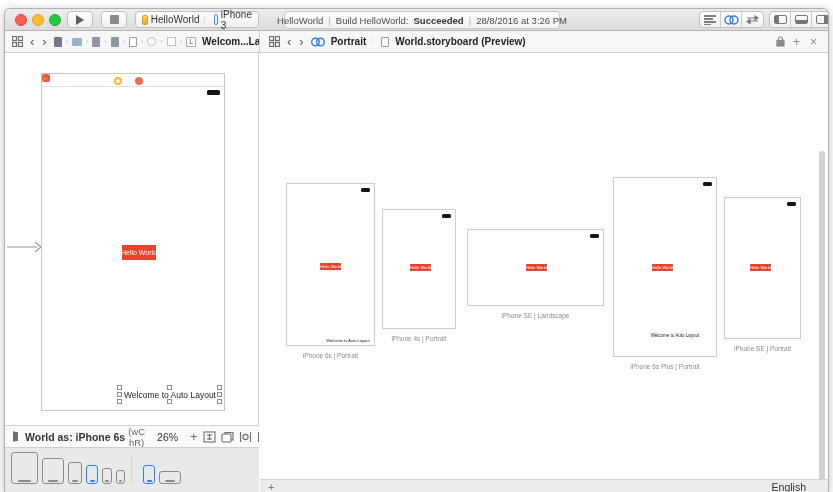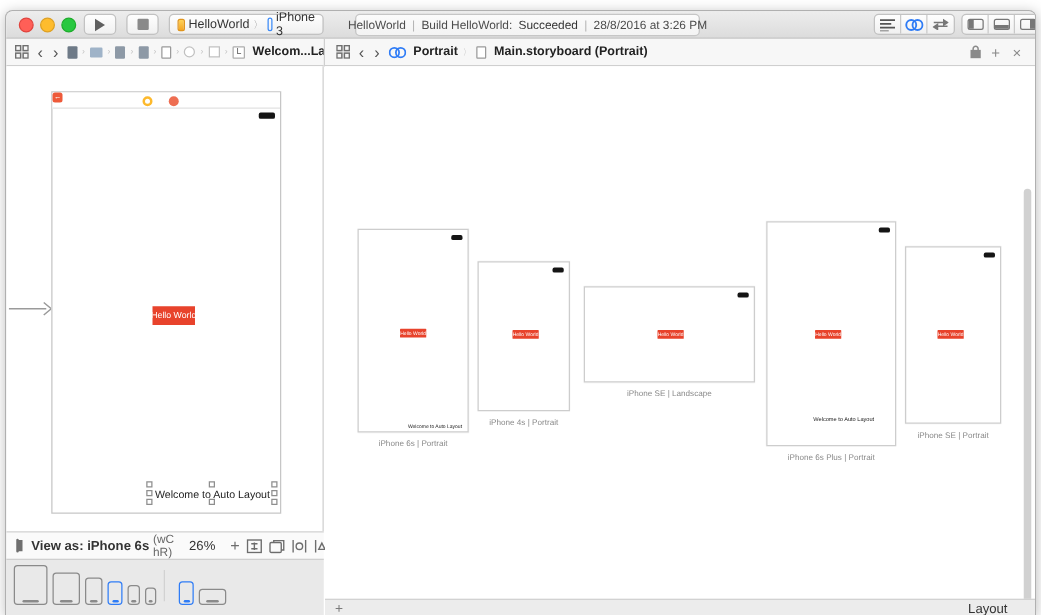--- a/index.html
+++ b/index.html
@@ -22,21 +22,21 @@
   .stop { left:96px; width:26px; }
   .stop .sq { width:9px; height:9px; background:#8a8a8a; border-radius:1px; }
   .scheme { left:130px; width:124px; font-size:10px; color:#333; gap:3px; padding:0 6px; justify-content:flex-start; }
   .appicon { width:10px; height:10px; border-radius:2px; background:linear-gradient(#ffd257,#f5a623); border:1px solid #e0951d; }
   .phoneicon { width:7px; height:11px; border:1.5px solid #3b8af7; border-radius:2px; }
   .schemesep { color:#9a9a9a; font-size:8px; }
   .status { position:absolute; left:279px; top:2px; width:276px; height:18px; border:1px solid #c6c6c6; border-radius:4px;
             background:linear-gradient(#fbfbfb,#f3f3f3); display:flex; align-items:center; justify-content:center;
             gap:5px; font-size:9.5px; color:#4c4c4c; white-space:nowrap; }
   .status .sep { color:#b2b2b2; }
-  .status b { font-weight:normal; color:#333; }
+  .status b { font-weight:bold; color:#333; }
   .seg { position:absolute; top:2px; height:17px; display:flex; border:1px solid #c2c2c2; border-radius:4px; overflow:hidden;
          background:linear-gradient(#fefefe,#f0f0f0); }
   .seg .cell { width:21px; display:flex; align-items:center; justify-content:center; border-right:1px solid #c9c9c9; }
   .seg .cell:last-child { border-right:none; }
   .editorseg { left:694px; } .panelseg { left:764px; }
   .paneli { width:13px; height:9px; border:1.5px solid #777; border-radius:2px; position:relative; }
   .paneli .fill-l { position:absolute; left:0; top:0; bottom:0; width:4px; background:#777; }
   .paneli .fill-b { position:absolute; left:0; right:0; bottom:0; height:3px; background:#777; }
   .paneli .fill-r { position:absolute; right:0; top:0; bottom:0; width:4px; background:#777; }
 
@@ -76,21 +76,21 @@
                  display:flex; align-items:center; justify-content:center; white-space:nowrap; }
   .handle { position:absolute; width:5px; height:5px; background:#fff; border:1px solid #8e8e8e; }
   .initarrow { position:absolute; left:2px; top:188px; color:#9a9a9a; }
 
   
   .viewbar { position:absolute; left:0; top:416px; width:254px; height:22px; background:#fafafa; border-top:1px solid #d2d2d2;
              display:flex; align-items:center; font-size:10.5px; color:#333; }
   .vb-panel { margin:0 10px 0 8px; width:13px; height:11px; border:1.5px solid #6f6f6f; border-radius:2px; position:relative; }
   .vb-panel .fill-l { position:absolute; left:0; top:0; bottom:0; width:4px; background:#6f6f6f; }
   .vb-viewas { font-weight:bold; white-space:nowrap; }
-  .vb-traits { color:#666; margin-left:3px; font-size:9.5px; }
+  .vb-traits { color:#666; margin-left:3px; font-size:9.5px;text-align:center; }
   .vb-zoom { margin-left:12px; }
   .vb-plus { margin-left:12px; color:#6d6d6d; font-size:13px; }
   .vb-ic { margin-left:5px; color:#6d6d6d; display:inline-flex; }
 
   
   .devicebar { position:absolute; left:0; top:438px; width:254px; height:46px; background:#e9e9e9; border-top:1px solid #cfcfcf; }
   .dico { position:absolute; border:1.5px solid #8a8a8a; border-radius:3px; background:#e9e9e9; }
   .dico:after { content:""; position:absolute; left:25%; right:25%; bottom:1.5px; height:1.5px; background:#8a8a8a; border-radius:1px; }
   .dico.sel { border-color:#2f7cf6; } .dico.sel:after { background:#2f7cf6; }
   .dband { position:absolute; left:126px; top:8px; bottom:12px; width:1px; background:#d2d2d2; }
@@ -256,21 +256,21 @@
       <svg width="14" height="10" viewBox="0 0 14 10" fill="none" stroke="#2f7cf6" stroke-width="1.4">
           <circle cx="4.5" cy="5" r="3.8"></circle>
           <circle cx="9.5" cy="5" r="3.8"></circle>
         </svg>
     </span>
     <span class="jb-bold">Portrait</span>
     <span class="crumbsep">〉</span>
     <span class="jbicon">
         <span class="crumbdoc c-sb"></span>
       </span>
-    <span class="jb-bold">Main.storyboard (Portrait)</span>
+    <span class="jb-bold">World.storyboard (Preview)</span>
     <span class="spacer"></span>
     <span class="jbicon">
       <svg width="9" height="11" viewBox="0 0 9 11" fill="none" stroke="#8a8a8a" stroke-width="1.2">
           <rect x="1" y="4.5" width="7" height="5.5" fill="#8a8a8a"></rect>
           <path d="M2.5 4.5 V3 a2 2 0 0 1 4 0 V4.5"></path>
         </svg>
     </span>
     <span class="jbx">+</span>
     <span class="jbx">×</span>
   </div>
@@ -301,21 +301,21 @@
       <span class="handle" style="left:75px; top:325px;"></span>
       <span class="handle" style="left:125px; top:325px;"></span>
       <span class="handle" style="left:175px; top:325px;"></span>
     </div>
   </div>
 
   <div class="viewbar">
     <span class="vb-panel">
         <span class="fill-l"></span>
       </span>
-    <span class="vb-viewas">View as: iPhone 6s</span>
+    <span class="vb-viewas">World as: iPhone 6s</span>
     <span class="vb-traits">(wC hR)</span>
     <span class="vb-zoom">26%</span>
     <span class="vb-plus">+</span>
     <span class="vb-ic">
       <svg width="13" height="12" viewBox="0 0 13 12" fill="none" stroke="#6d6d6d" stroke-width="1.1">
           <rect x="1" y="1" width="11" height="10"></rect>
           <line x1="4" y1="4" x2="9" y2="4"></line>
           <line x1="4" y1="8" x2="9" y2="8"></line>
           <line x1="6.5" y1="3" x2="6.5" y2="9"></line>
         </svg>
@@ -397,16 +397,16 @@
         <div class="hello-chip pvhello" style="left:25px; top:66px; width:21px; height:7px;">Hello World</div>
       </div>
       <div class="pvcap" style="top:148px;">iPhone SE | Portrait</div>
     </div>
 
     <div class="scrollthumb"></div>
   </div>
 
   <div class="preview-footer">
     <span class="pf-plus">+</span>
-    <span class="pf-lang">Layout</span>
+    <span class="pf-lang">English</span>
   </div>
 
 </div>
 
 </body></html>

